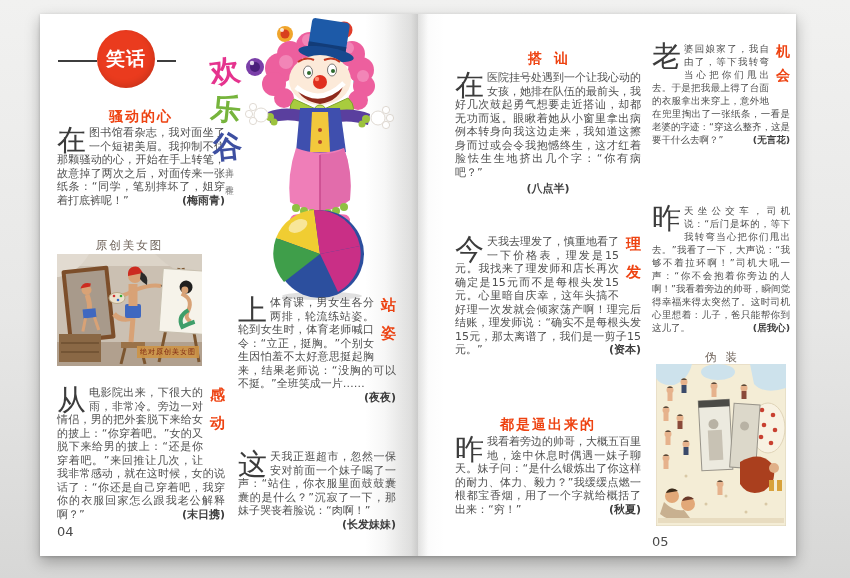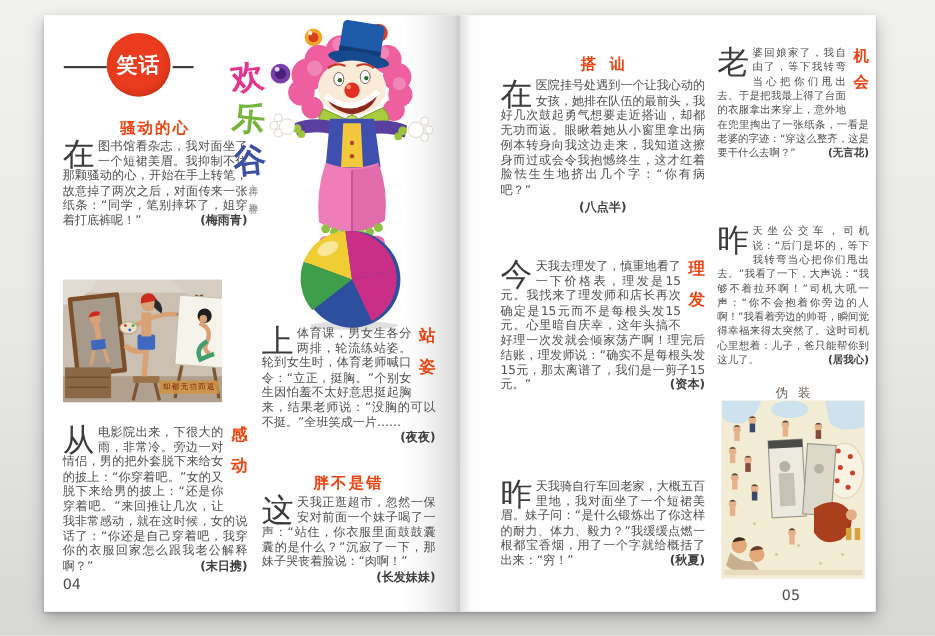--- a/index.html
+++ b/index.html
@@ -58,20 +58,21 @@
         <span>笑话</span>
       </div>
       <div class="rule" style="left:117px;width:19px;"></div>
 
       <div class="hd" style="left:17px;top:94px;width:168px;letter-spacing:2px;">骚动的心</div>
 
       <div class="art" style="left:17px;top:112px;width:168px;">
         <span class="dc">在</span><span>图书馆看杂志，我对面坐了一个短裙美眉。我抑制不住那颗骚动的心，开始在手上转笔，故意掉了两次之后，对面传来一张纸条：“同学，笔别摔坏了，姐穿着打底裤呢！”</span><span class="au">(梅雨青)</span>
       </div>
 
+      <div class="cap" style="left:17px;top:224px;width:145px;">原创美女图</div>
 
       <div class="img-frame" style="left:17px;top:240px;width:145px;height:112px;">
         <svg width="145" height="112" viewBox="0 0 145 112">
           <rect width="145" height="112" fill="#cbc0b2"></rect>
           <rect width="145" height="12" fill="#dcd4c8"></rect>
           <path d="M0,0 L32,0 Q22,18 2,23 L0,23 Z" fill="#e2dbd1"></path>
           <path d="M98,0 L145,0 L145,28 Q116,18 98,0 Z" fill="#d6cec2"></path>
           <rect y="88" width="145" height="24" fill="#b1a08e"></rect>
           <g transform="rotate(-6 30 50)">
             <rect x="8" y="14" width="47" height="73" rx="2" fill="#7c4e2a"></rect>
@@ -102,21 +103,21 @@
           <path d="M84,18 q8,3 6,13 q-5,-3 -7,-6 z" fill="#2a2a2a"></path>
           <path d="M102,108 L122,14 M142,108 L126,14 M102,76 L142,76" stroke="#7c5630" stroke-width="3"></path>
           <g transform="rotate(4 128 48)">
             <rect x="104" y="16" width="44" height="63" fill="#f6f3ea" stroke="#c8c0b0"></rect>
             <circle cx="128" cy="33" r="6.5" fill="#1e1e1e"></circle>
             <circle cx="127" cy="36" r="3.5" fill="#d8a276"></circle>
             <path d="M124,40 Q136,44 132,56 Q128,64 135,67" stroke="#d8a276" stroke-width="4" fill="none"></path>
             <path d="M132,56 Q121,63 127,73 Q134,69 139,67" stroke="#3f9e6a" stroke-width="4" fill="none"></path>
           </g>
         </svg>
-        <span class="img-label">却都无功而返</span>
+        <span class="img-label">绝对原创美女图</span>
       </div>
 
       <div class="art" style="left:17px;top:372px;width:168px;">
         <span class="vt" style="height:68px;">
           <span>感</span>
           <span>动</span>
         </span>
         <span class="dc">从</span><span>电影院出来，下很大的雨，非常冷。旁边一对情侣，男的把外套脱下来给女的披上：“你穿着吧。”女的又脱下来给男的披上：“还是你穿着吧。”来回推让几次，让我非常感动，就在这时候，女的说话了：“你还是自己穿着吧，我穿你的衣服回家怎么跟我老公解释啊？”</span><span class="au">(末日携)</span>
       </div>
 
@@ -235,43 +236,43 @@
       </div>
 
       <div class="art" style="left:198px;top:282px;width:158px;">
         <span class="vt" style="height:56px;">
           <span>站</span>
           <span>姿</span>
         </span>
         <span class="dc">上</span><span>体育课，男女生各分两排，轮流练站姿。轮到女生时，体育老师喊口令：“立正，挺胸。”个别女生因怕羞不太好意思挺起胸来，结果老师说：“没胸的可以不挺。”全班笑成一片……</span><span class="au">(夜夜)</span>
       </div>
 
-      <div class="hd" style="left:198px;top:417px;width:158px;letter-spacing:2px;">胖不是错</div>
       <div class="art" style="left:198px;top:436px;width:158px;">
         <span class="dc">这</span><span>天我正逛超市，忽然一保安对前面一个妹子喝了一声：“站住，你衣服里面鼓鼓囊囊的是什么？”沉寂了一下，那妹子哭丧着脸说：“肉啊！”</span><span class="au">(长发妹妹)</span>
       </div>
     </div>
 
     <div class="page right">
 
       <div class="hd sp2" style="left:37px;top:36px;width:186px;">搭讪</div>
       <div class="art" style="left:37px;top:57px;width:186px;">
         <span class="dc">在</span><span>医院挂号处遇到一个让我心动的女孩，她排在队伍的最前头，我好几次鼓起勇气想要走近搭讪，却都无功而返。眼瞅着她从小窗里拿出病例本转身向我这边走来，我知道这擦身而过或会令我抱憾终生，这才红着脸怯生生地挤出几个字：“你有病吧？”</span><span class="au own-line">(八点半)</span>
       </div>
 
       <div class="art" style="left:37px;top:221px;width:186px;">
         <span class="vt" style="height:56px;">
           <span>理</span>
           <span>发</span>
         </span>
         <span class="dc">今</span><span>天我去理发了，慎重地看了一下价格表，理发是15元。我找来了理发师和店长再次确定是15元而不是每根头发15元。心里暗自庆幸，这年头搞不好理一次发就会倾家荡产啊！理完后结账，理发师说：“确实不是每根头发15元，那太离谱了，我们是一剪子15元。”</span><span class="au">(资本)</span>
       </div>
 
+      <div class="hd" style="left:37px;top:402px;width:186px;letter-spacing:2px;">都是逼出来的</div>
       <div class="art" style="left:37px;top:421px;width:186px;">
-        <span class="dc">昨</span><span>天我骑自行车回老家，大概五百里地，我对面坐了一个短裙美眉。妹子问：“是什么锻炼出了你这样的耐力、体力、毅力？”我缓缓点燃一根都宝香烟，用了一个字就给概括了出来：“穷！”</span><span class="au">(秋夏)</span>
+        <span class="dc">昨</span><span>我看着旁边的帅哥，大概五百里地，途中休息时偶遇一妹子聊天。妹子问：“是什么锻炼出了你这样的耐力、体力、毅力？”我缓缓点燃一根都宝香烟，用了一个字就给概括了出来：“穷！”</span><span class="au">(秋夏)</span>
       </div>
 
       <div class="art sm" style="left:234px;top:28px;width:138px;">
         <span class="vt" style="height:54px;">
           <span>机</span>
           <span>会</span>
         </span>
         <span class="dc">老</span><span>婆回娘家了，我自由了，等下我转弯当心把你们甩出去。于是把我最上得了台面的衣服拿出来穿上，意外地在兜里掏出了一张纸条，一看是老婆的字迹：“穿这么整齐，这是要干什么去啊？”</span><span class="au">(无言花)</span>
       </div>
 
@@ -371,21 +372,21 @@
           </g>
           <circle cx="16" cy="132" r="7" fill="#e2a878"></circle>
             <path d="M10,129 a7,7 0 0 1 12,-2 z" fill="#3a2a1a"></path>
           <circle cx="32" cy="140" r="7" fill="#e2a878"></circle>
             <path d="M26,137 a7,7 0 0 1 12,-2 z" fill="#6a3a2a"></path>
           <path d="M8,138 q10,10 20,8 l6,8 q-18,6 -30,-4 Z" fill="#c8b090"></path>
           <rect x="2" y="154" width="126" height="5" fill="#e8dcc0"></rect>
         </svg>
       </div>
 
-      <div class="pn" style="left:234px;top:520px;width:134px;text-align:center;">05</div>
+      <div class="pn" style="left:234px;top:520px;width:134px;text-align:left;">05</div>
     </div>
 
     <div class="abs" style="left:344px;top:0;width:34px;height:542px;pointer-events:none;
          background:linear-gradient(90deg,rgba(0,0,0,0) 0%,rgba(0,0,0,.06) 80%,rgba(0,0,0,.11) 100%);"></div>
     <div class="abs" style="left:378px;top:0;width:10px;height:542px;pointer-events:none;
          background:linear-gradient(90deg,rgba(0,0,0,.07),rgba(0,0,0,0));"></div>
   </div>
 </div>
 
 </body></html>

